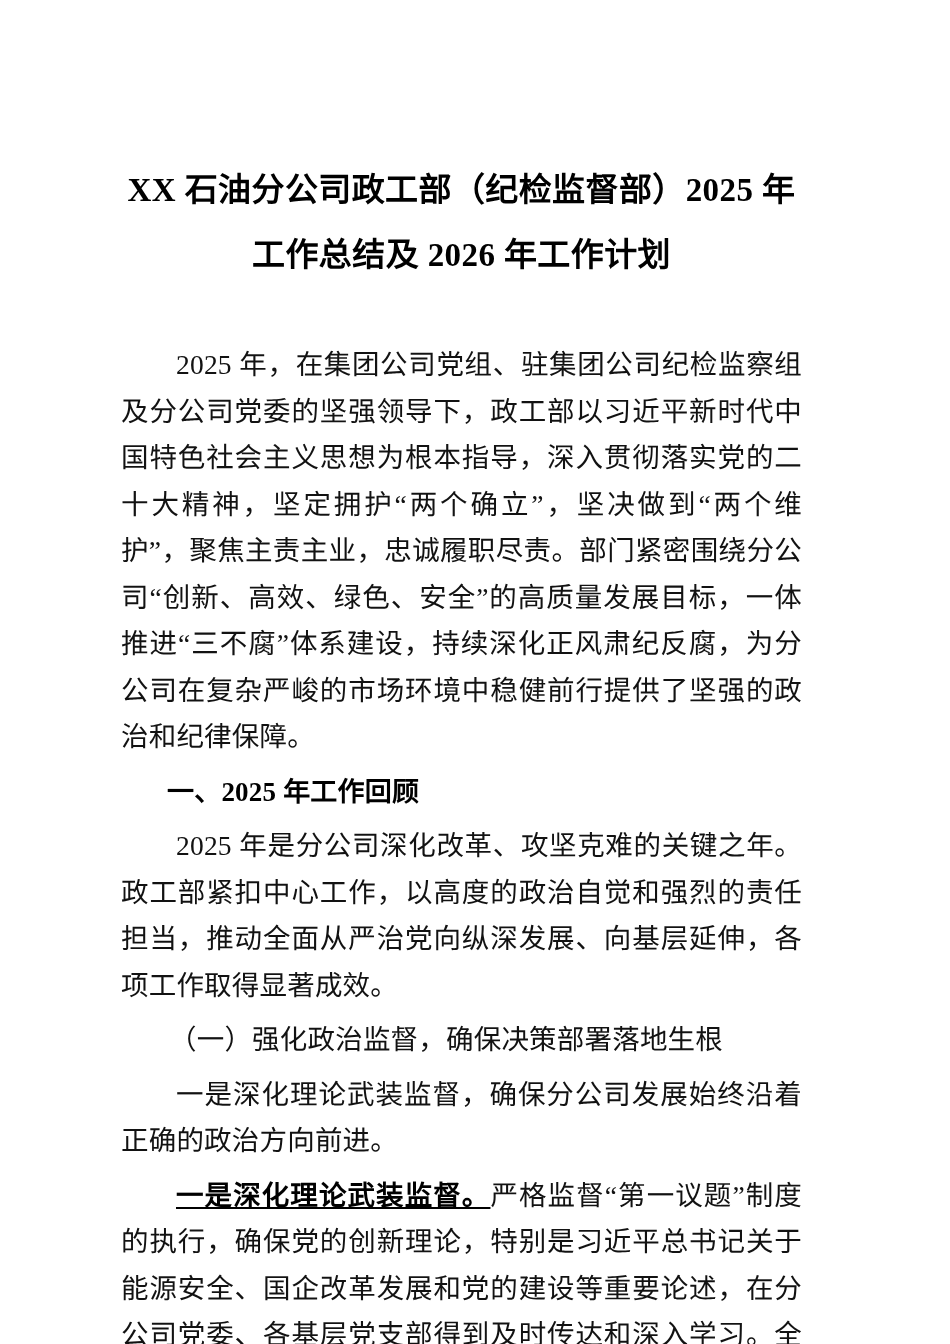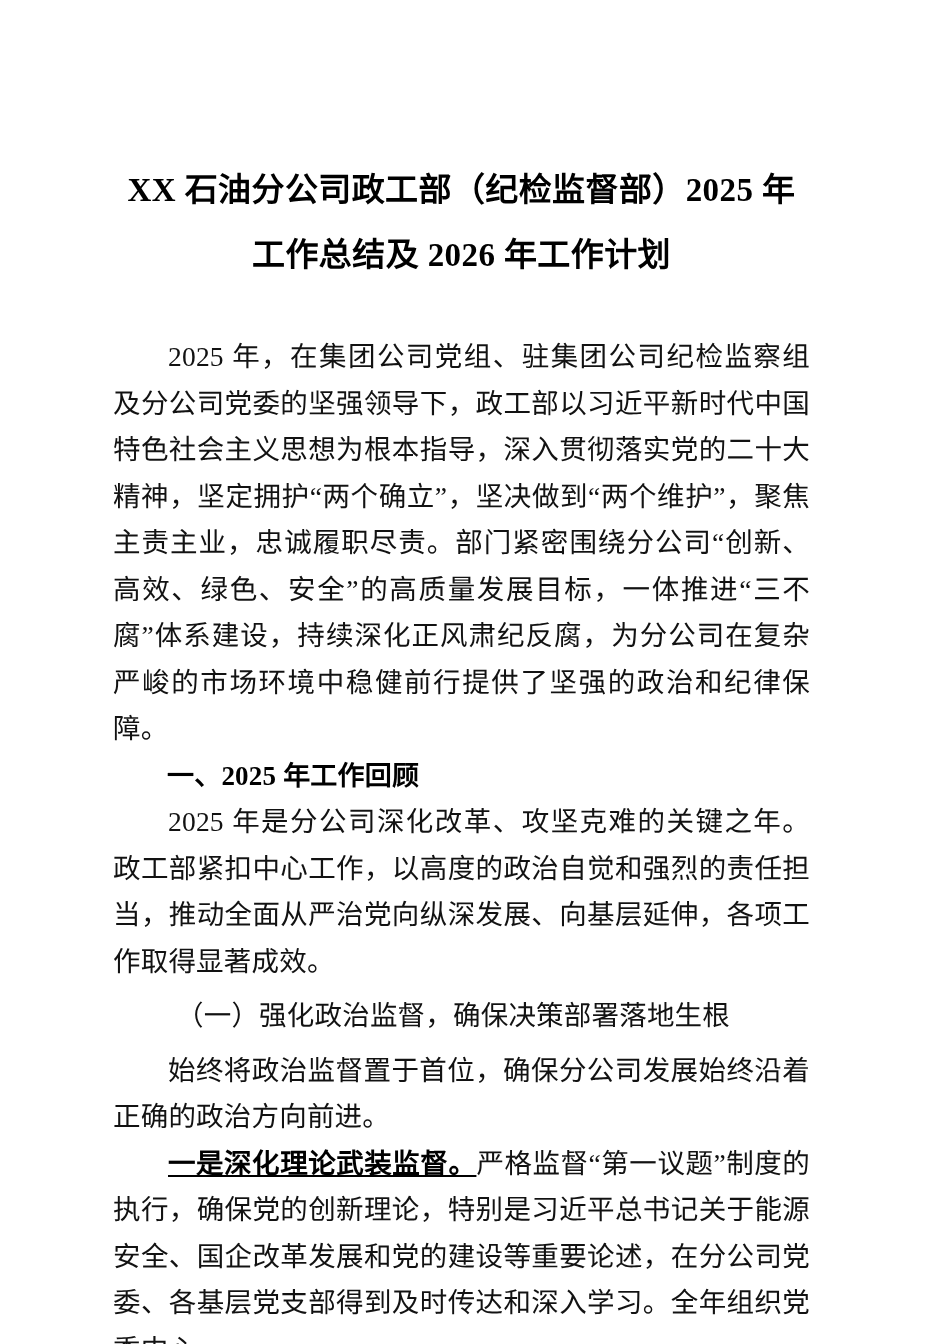--- a/index.html
+++ b/index.html
@@ -38,21 +38,21 @@
     color: #000000;
     text-rendering: optimizeLegibility;
   }
 
   
   .body-block {
     margin-top: 46px;
   }
 
   p.para {
-    margin: 0;
+    margin: 8px;
     font-family: "Liberation Serif", "DejaVu Serif", serif;
     font-size: 27.5px;
     line-height: 46.5px;
     text-align: justify;
     text-justify: inter-ideograph;
     text-indent: 2em;
     color: #121212;
     letter-spacing: 0.2px;
   }
 
@@ -67,21 +67,21 @@
     font-weight: 700;
     font-size: 27px;
     line-height: 46.5px;
     text-indent: 2em;
     letter-spacing: 0.2px;
     color: #000000;
   }
 
   
   p.heading-2 {
-    margin: 8px;
+    margin: 1px;
     font-family: "Liberation Serif", "DejaVu Serif", serif;
     font-weight: 400;
     font-size: 27.5px;
     line-height: 46.5px;
     text-indent: 2em;
     letter-spacing: 0.2px;
     color: #121212;
   }
 
   
@@ -108,18 +108,18 @@
   <div class="body-block clip-bottom">
 
     <p class="para">2025 年，在集团公司党组、驻集团公司纪检监察组及分公司党委的坚强领导下，政工部以习近平新时代中国特色社会主义思想为根本指导，深入贯彻落实党的二十大精神，坚定拥护“两个确立”，坚决做到“两个维护”，聚焦主责主业，忠诚履职尽责。部门紧密围绕分公司“创新、高效、绿色、安全”的高质量发展目标，一体推进“三不腐”体系建设，持续深化正风肃纪反腐，为分公司在复杂严峻的市场环境中稳健前行提供了坚强的政治和纪律保障。</p>
 
     <p class="heading-1">一、2025 年工作回顾</p>
 
     <p class="para">2025 年是分公司深化改革、攻坚克难的关键之年。政工部紧扣中心工作，以高度的政治自觉和强烈的责任担当，推动全面从严治党向纵深发展、向基层延伸，各项工作取得显著成效。</p>
 
     <p class="heading-2">（一）强化政治监督，确保决策部署落地生根</p>
 
-    <p class="para last-line-left">始终将政治监督置于首位，确保分公司发展始终沿着正确的政治方向前进。</p>
+    <p class="para last-line-left">一是深化理论武装监督，确保分公司发展始终沿着正确的政治方向前进。</p>
 
     <p class="para"><span class="lead-bold">一是深化理论武装监督。</span><span>严格监督“第一议题”制度的执行，确保党的创新理论，特别是习近平总书记关于能源安全、国企改革发展和党的建设等重要论述，在分公司党委、各基层党支部得到及时传达和深入学习。全年组织党委中心</span></p>
 
   </div>
 </div>
 
 </body></html>

